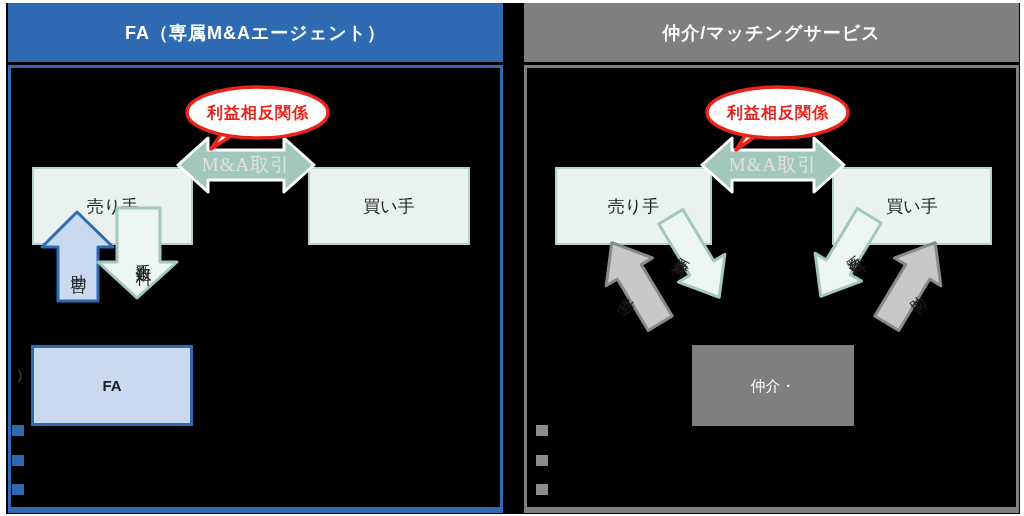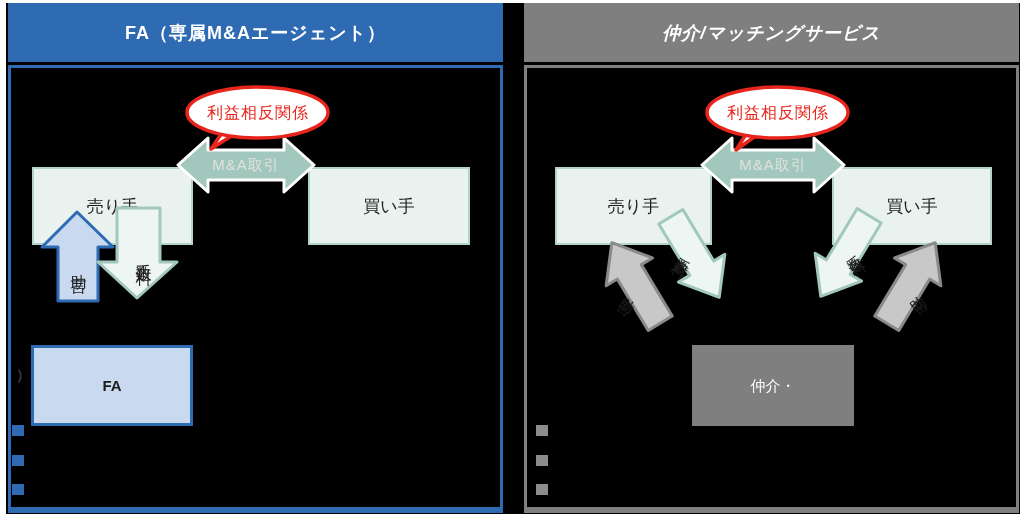--- a/index.html
+++ b/index.html
@@ -9,47 +9,47 @@
     font-family:"Liberation Sans","DejaVu Sans",sans-serif;
   }
   .backdrop{position:absolute;left:6px;top:3px;width:1014px;height:511px;background:var(--backdrop);}
   .panel{position:absolute;top:3px;width:495px;height:510px;}
   .panel-header{
     position:absolute;left:0;top:0;width:100%;height:59px;
     display:flex;align-items:center;justify-content:center;
     color:var(--white);font-size:18px;font-weight:bold;letter-spacing:1px;
   }
   .panel-header.blue{background:var(--blue);}
-  .panel-header.gray{background:var(--gray);font-style:italic;}
+  .panel-header.gray{background:var(--gray);}
   .panel-body{position:absolute;left:0;top:62px;width:495px;height:448px;background:var(--backdrop);box-sizing:border-box;}
   .panel-body.blue{border:3px solid var(--blue);border-bottom-width:6px;}
   .panel-body.gray{border:3px solid var(--gray);border-bottom-width:6px;}
   .box{
     position:absolute;box-sizing:border-box;
     display:flex;align-items:center;justify-content:center;
     font-size:17px;color:var(--dark);margin-top:40px;
   }
   .party{background:var(--box-fill);border:2px solid var(--box-border);font-weight:500;}
   .fa-box{
     background:var(--blue-light);border:3px solid var(--blue);
     flex-direction:column;font-weight:bold;font-size:15px;line-height:19px;text-align:center;
   }
   .company-box{
     background:var(--gray);color:var(--white);
     flex-direction:column;font-size:15px;line-height:20px;text-align:right;font-weight:400;
   }
   .diagram{position:absolute;left:0;top:0;pointer-events:none;}
   .ma-label{
     position:absolute;transform:translate(-50%,-50%);
-    font-family:Liberation Sans, sans-serif;
-    font-size:15px;color:var(--ma-text);letter-spacing:1px;white-space:nowrap;
+    font-family:Liberation Serif, serif;
+    font-size:19px;color:var(--ma-text);letter-spacing:1px;white-space:nowrap;
   }
   .conflict-label{
     position:absolute;transform:translate(-50%,-50%);
-    color:var(--red);font-size:16px;font-weight:normal;white-space:nowrap;letter-spacing:1px;
+    color:var(--red);font-size:16px;font-weight:bold;white-space:nowrap;letter-spacing:1px;
   }
   .vlabel{
     position:absolute;writing-mode:vertical-rl;text-orientation:upright;
     color:var(--dark);font-size:16px;letter-spacing:3px;white-space:nowrap;font-weight:500;
   }
   .paren{position:absolute;color:#3a3a3a;font-size:15px;font-weight:bold;}
   .bullet{position:absolute;width:12px;height:11px;}
   .bullet.blue{background:var(--blue);}
   .bullet.gray{background:var(--gray-bullet);}
 </style>

